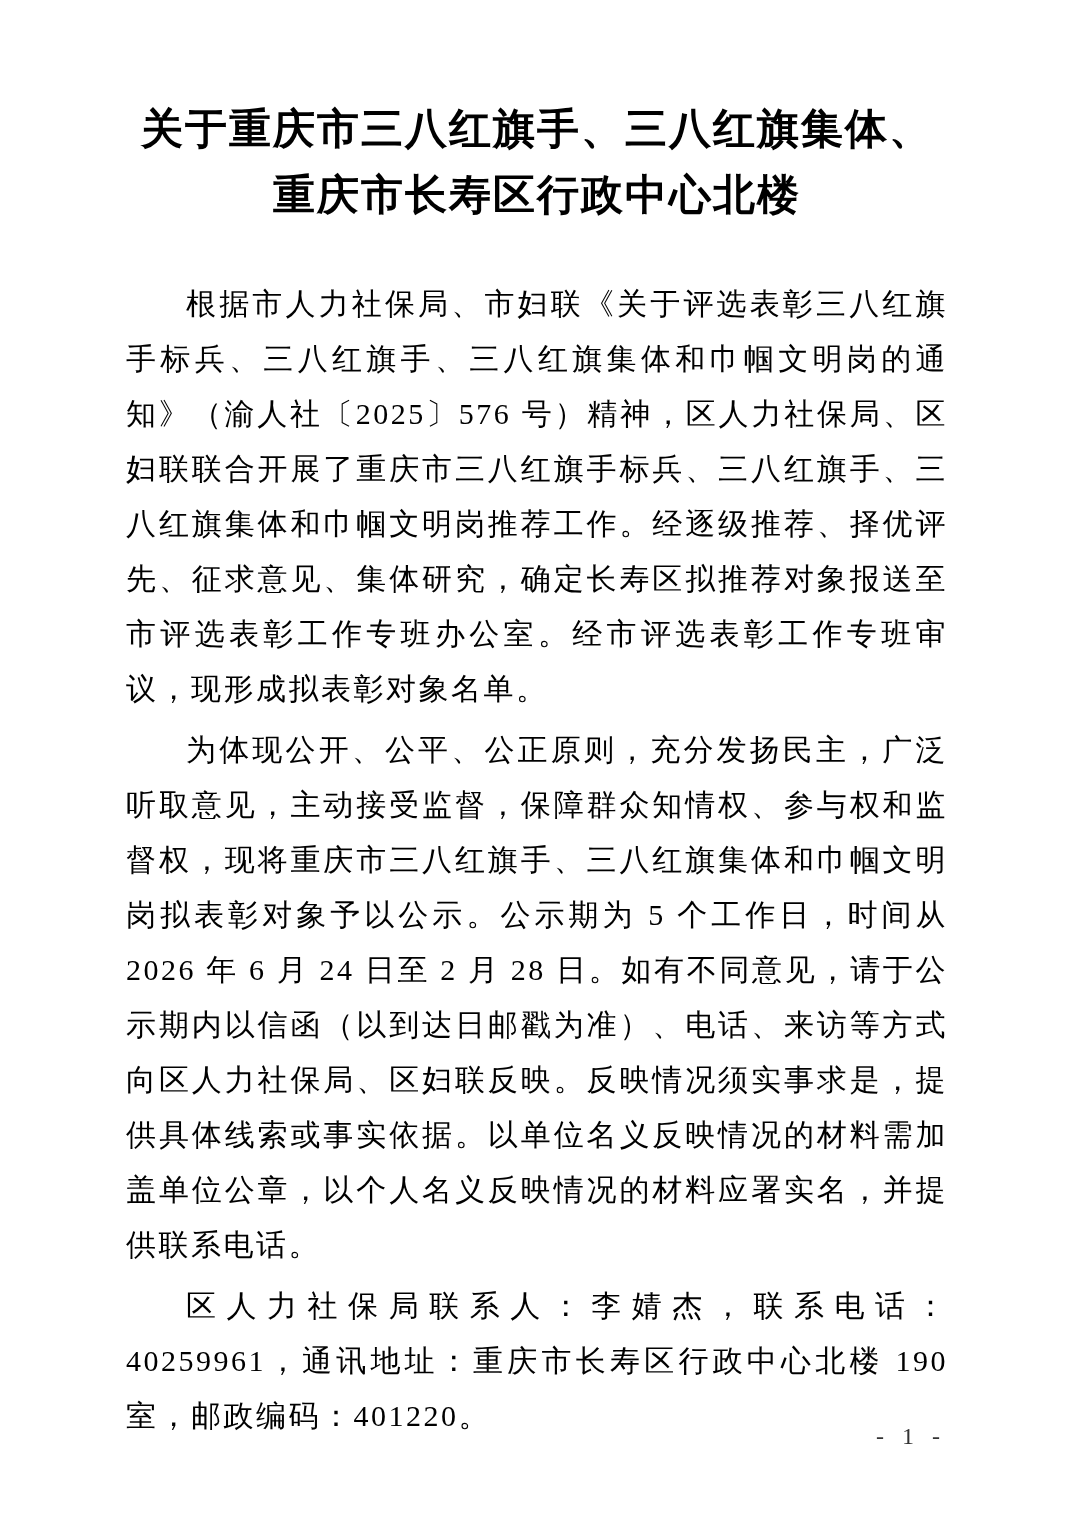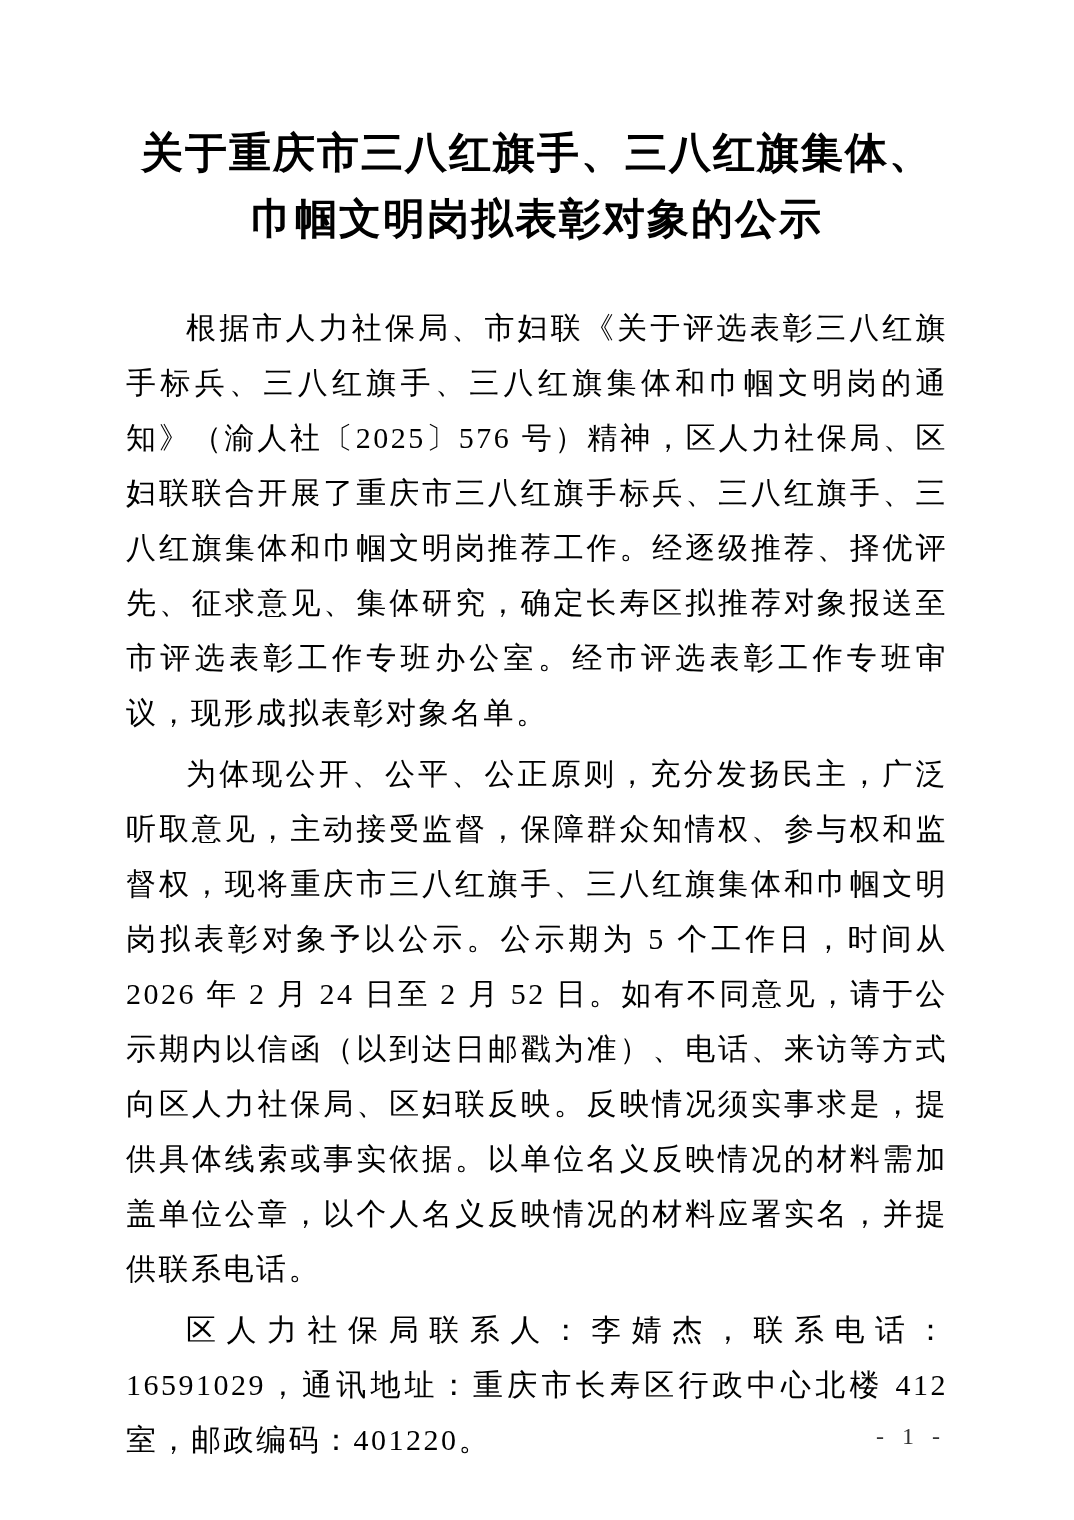--- a/index.html
+++ b/index.html
@@ -12,21 +12,21 @@
     width: 1074px;
     height: 1520px;
     background: #ffffff;
     color: #000000;
     font-family: "Liberation Serif", "DejaVu Serif", serif;
     overflow: hidden;
     box-sizing: border-box;
   }
   .doc-title {
     margin: 0;
-    padding-top: 120px;
+    padding-top: 96px;
     text-align: center;
     font-size: 42px;
     line-height: 66px;
     font-weight: 700;
     letter-spacing: 2px;
   }
   .doc-title .title-line {
     display: block;
   }
   .doc-body {
@@ -50,24 +50,24 @@
     color: #333333;
   }
 </style>
 </head>
 <body>
 
 <div class="page">
 
   <h1 class="doc-title">
     <span class="title-line">关于重庆市三八红旗手、三八红旗集体、</span>
-    <span class="title-line">巾帼文明岗拟表彰对象的公示</span>
+    <span class="title-line">重庆市长寿区行政中心北楼</span>
   </h1>
 
   <div class="doc-body">
     <p>根据市人力社保局、市妇联《关于评选表彰三八红旗手标兵、三八红旗手、三八红旗集体和巾帼文明岗的通知》（渝人社〔2025〕576 号）精神，区人力社保局、区妇联联合开展了重庆市三八红旗手标兵、三八红旗手、三八红旗集体和巾帼文明岗推荐工作。经逐级推荐、择优评先、征求意见、集体研究，确定长寿区拟推荐对象报送至市评选表彰工作专班办公室。经市评选表彰工作专班审议，现形成拟表彰对象名单。</p>
-    <p>为体现公开、公平、公正原则，充分发扬民主，广泛听取意见，主动接受监督，保障群众知情权、参与权和监督权，现将重庆市三八红旗手、三八红旗集体和巾帼文明岗拟表彰对象予以公示。公示期为 5 个工作日，时间从 2026 年 2 月 24 日至 2 月 52 日。如有不同意见，请于公示期内以信函（以到达日邮戳为准）、电话、来访等方式向区人力社保局、区妇联反映。反映情况须实事求是，提供具体线索或事实依据。以单位名义反映情况的材料需加盖单位公章，以个人名义反映情况的材料应署实名，并提供联系电话。</p>
-    <p>区人力社保局联系人：李婧杰，联系电话：16591029，通讯地址：重庆市长寿区行政中心北楼 412 室，邮政编码：401220。</p>
+    <p>为体现公开、公平、公正原则，充分发扬民主，广泛听取意见，主动接受监督，保障群众知情权、参与权和监督权，现将重庆市三八红旗手、三八红旗集体和巾帼文明岗拟表彰对象予以公示。公示期为 5 个工作日，时间从 2026 年 6 月 24 日至 2 月 28 日。如有不同意见，请于公示期内以信函（以到达日邮戳为准）、电话、来访等方式向区人力社保局、区妇联反映。反映情况须实事求是，提供具体线索或事实依据。以单位名义反映情况的材料需加盖单位公章，以个人名义反映情况的材料应署实名，并提供联系电话。</p>
+    <p>区人力社保局联系人：李婧杰，联系电话：40259961，通讯地址：重庆市长寿区行政中心北楼 190 室，邮政编码：401220。</p>
   </div>
 
   <div class="page-footer">- 1 -</div>
 
 </div>
 
 </body></html>

